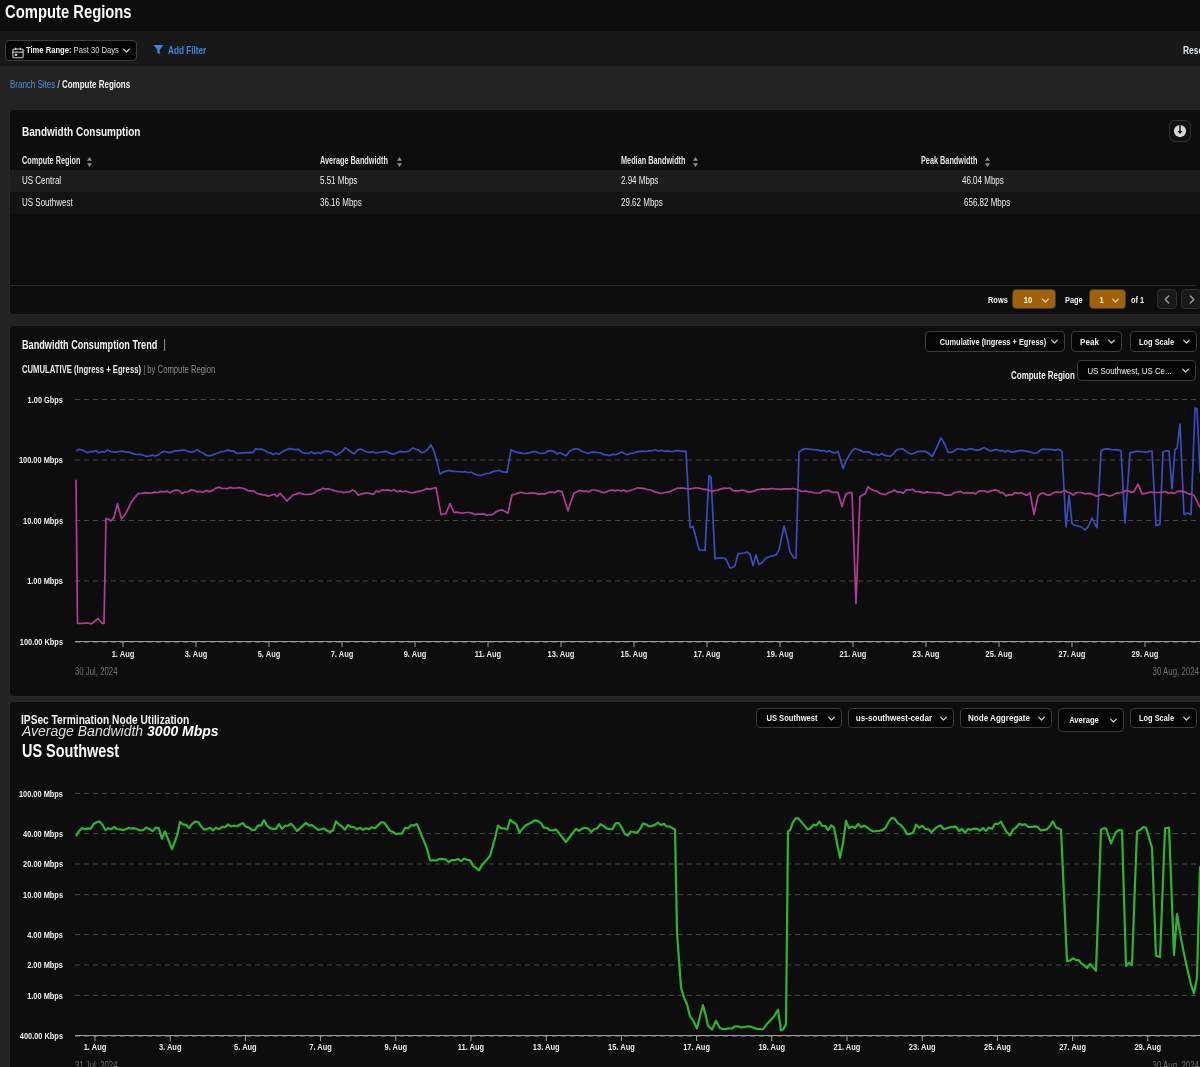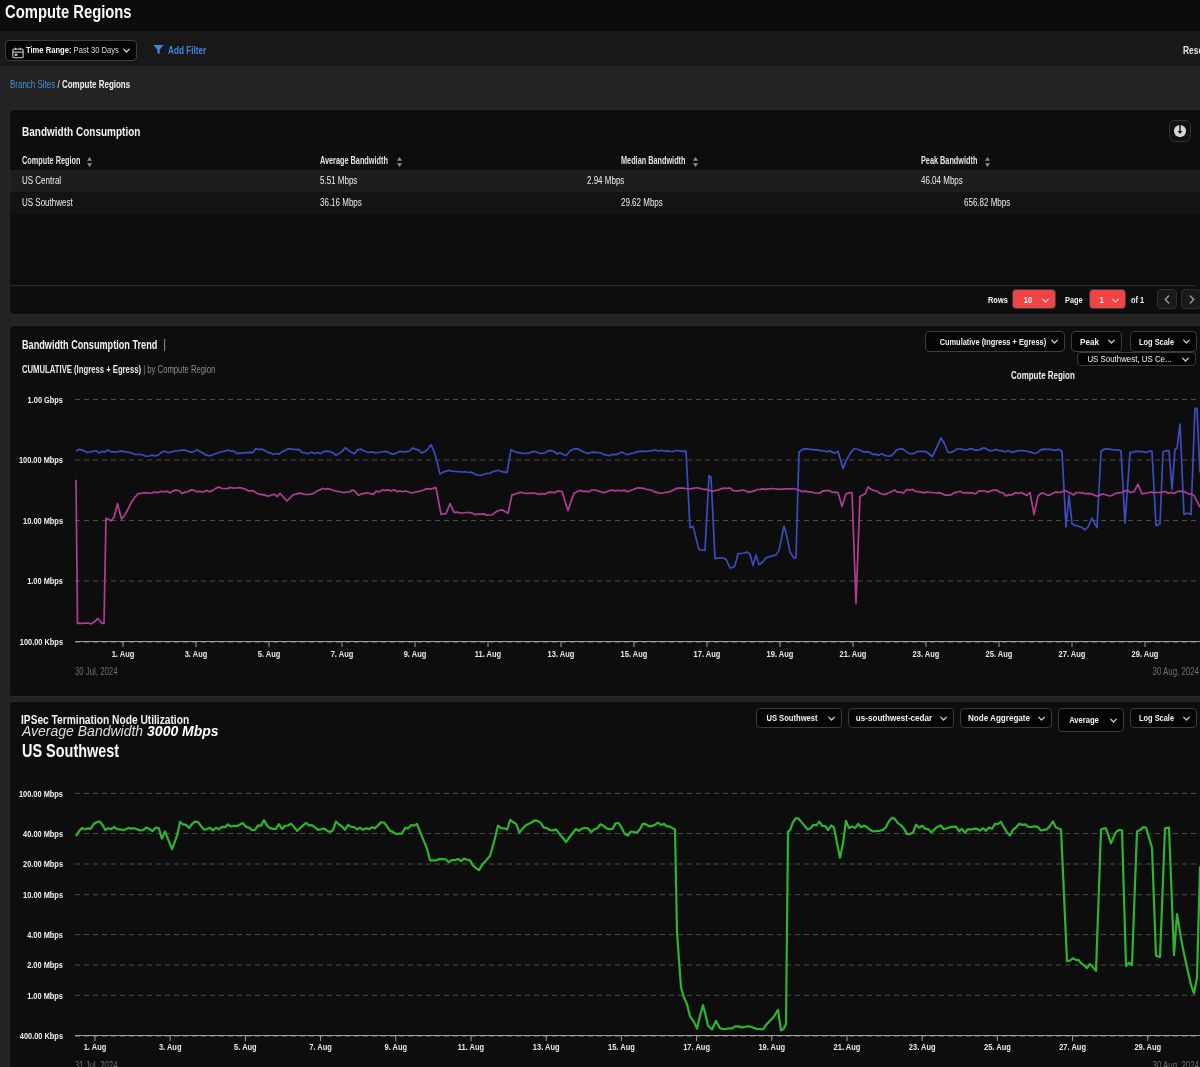--- a/index.html
+++ b/index.html
@@ -38,21 +38,21 @@
 .th .cx { transform:scaleX(0.73); }
 .si { position:absolute; top:156.5px; }
 .si svg { display:block; }
 .row { position:absolute; left:10px; width:1190px; height:22px; }
 #row1 { top:170px; background:#1d1d1d; }
 #row2 { top:192px; background:#131313; }
 .cell { position:absolute; top:5px; font-size:10px; color:#ececec; }
 .cell .cx { transform:scaleX(0.8); }
 #pgline { position:absolute; left:10px; top:285px; width:1186px; height:1px; background:#2b2b2b; }
 .pglab { position:absolute; top:293.5px; font-size:9.5px; font-weight:700; color:#f0f0f0; display:inline-block; transform:scaleX(0.78); transform-origin:0 50%; white-space:nowrap; }
-.pgdd { position:absolute; top:289px; height:20px; background:#ef4444; border:1px solid #3b3b3b; border-radius:4px; }
+.pgdd { position:absolute; top:289px; height:20px; background:#a16207; border:1px solid #3b3b3b; border-radius:4px; }
 .pgdd span { position:absolute; left:0; top:4px; font-size:9.5px; font-weight:700; color:#f5f5f5; text-align:center;
   display:inline-block; transform:scaleX(0.8); }
 .pgdd .chv { position:absolute; right:5px; top:5.5px; }
 .pgbtn { position:absolute; top:289px; width:20px; height:20px; background:#191919; border:1px solid #2f2f2f; border-radius:4px; }
 .pgbtn svg { position:absolute; left:5px; top:5px; }
 #p2t { left:22px; top:337.5px; font-size:12px; }
 #p2t .cx { transform:scaleX(0.76); }
 #p2sep { position:absolute; left:163px; top:336.5px; font-size:12.5px; color:#8f8f8f; }
 #p2sub { position:absolute; left:22px; top:363.5px; font-size:10px; color:#e8e8e8; font-weight:700; }
 #p2sub .cx { transform:scaleX(0.77); }
@@ -128,22 +128,22 @@
 <div class="th" style="left:921px"><span class="cx">Peak Bandwidth</span></div>
 <div class="si" style="left:984px">
     <svg viewBox="0 0 8 12" width="7" height="10">
       <path d="M4 0L7 4.6H1z" fill="#8f8f8f"></path>
       <path d="M4 12L1 7.4h6z" fill="#8f8f8f"></path>
     </svg>
   </div>
 <div class="row" id="row1">
   <div class="cell" style="left:12px"><span class="cx">US Central</span></div>
   <div class="cell" style="left:310px"><span class="cx">5.51 Mbps</span></div>
-  <div class="cell" style="left:577px"><span class="cx">2.94 Mbps</span></div>
-  <div class="cell" style="left:911px"><span class="cx">46.04 Mbps</span></div>
+  <div class="cell" style="left:611px"><span class="cx">2.94 Mbps</span></div>
+  <div class="cell" style="left:952px"><span class="cx">46.04 Mbps</span></div>
 </div>
 <div class="row" id="row2">
   <div class="cell" style="left:12px"><span class="cx">US Southwest</span></div>
   <div class="cell" style="left:310px"><span class="cx">36.16 Mbps</span></div>
   <div class="cell" style="left:611px"><span class="cx">29.62 Mbps</span></div>
   <div class="cell" style="left:954px"><span class="cx">656.82 Mbps</span></div>
 </div>
 <div id="pgline"></div>
 <div class="pglab" style="left:988px">Rows</div>
 <div class="pgdd" style="left:1012px;width:44px">
@@ -187,21 +187,21 @@
       <path d="M2.2 4.2L6 8l3.8-3.8" fill="none" stroke="#cfcfcf" stroke-width="1.7" stroke-linecap="round" stroke-linejoin="round"></path>
     </svg>
   </div>
 <div class="dd" style="left:1130px;top:331px;width:67px;height:21px">
     <span style="width:51px;font:700 9.5px 'Liberation Sans',sans-serif;transform:scaleX(0.78)">Log Scale</span>
     <svg class="chv" viewBox="0 0 12 12" width="9" height="9">
       <path d="M2.2 4.2L6 8l3.8-3.8" fill="none" stroke="#cfcfcf" stroke-width="1.7" stroke-linecap="round" stroke-linejoin="round"></path>
     </svg>
   </div>
 <div class="ddlab" style="left:1011px;top:368.5px"><span class="cx" style="transform:scaleX(0.76)">Compute Region</span></div>
-<div class="dd" style="left:1077px;top:352px;width:119px;height:14px">
+<div class="dd" style="left:1077px;top:360px;width:119px;height:21px">
     <span style="width:103px;font:400 9.5px 'Liberation Sans',sans-serif;transform:scaleX(0.83)">US Southwest, US Ce...</span>
     <svg class="chv" viewBox="0 0 12 12" width="9" height="9">
       <path d="M2.2 4.2L6 8l3.8-3.8" fill="none" stroke="#cfcfcf" stroke-width="1.7" stroke-linecap="round" stroke-linejoin="round"></path>
     </svg>
   </div>
 
 <div class="panel" id="p3"></div>
 <div class="ptitle" id="p3t"><span class="cx">IPSec Termination Node Utilization</span></div>
 <div class="dd" style="left:756px;top:708px;width:86px;height:20px">
     <span style="width:70px;font:700 9.5px 'Liberation Sans',sans-serif;transform:scaleX(0.8)">US Southwest</span>

